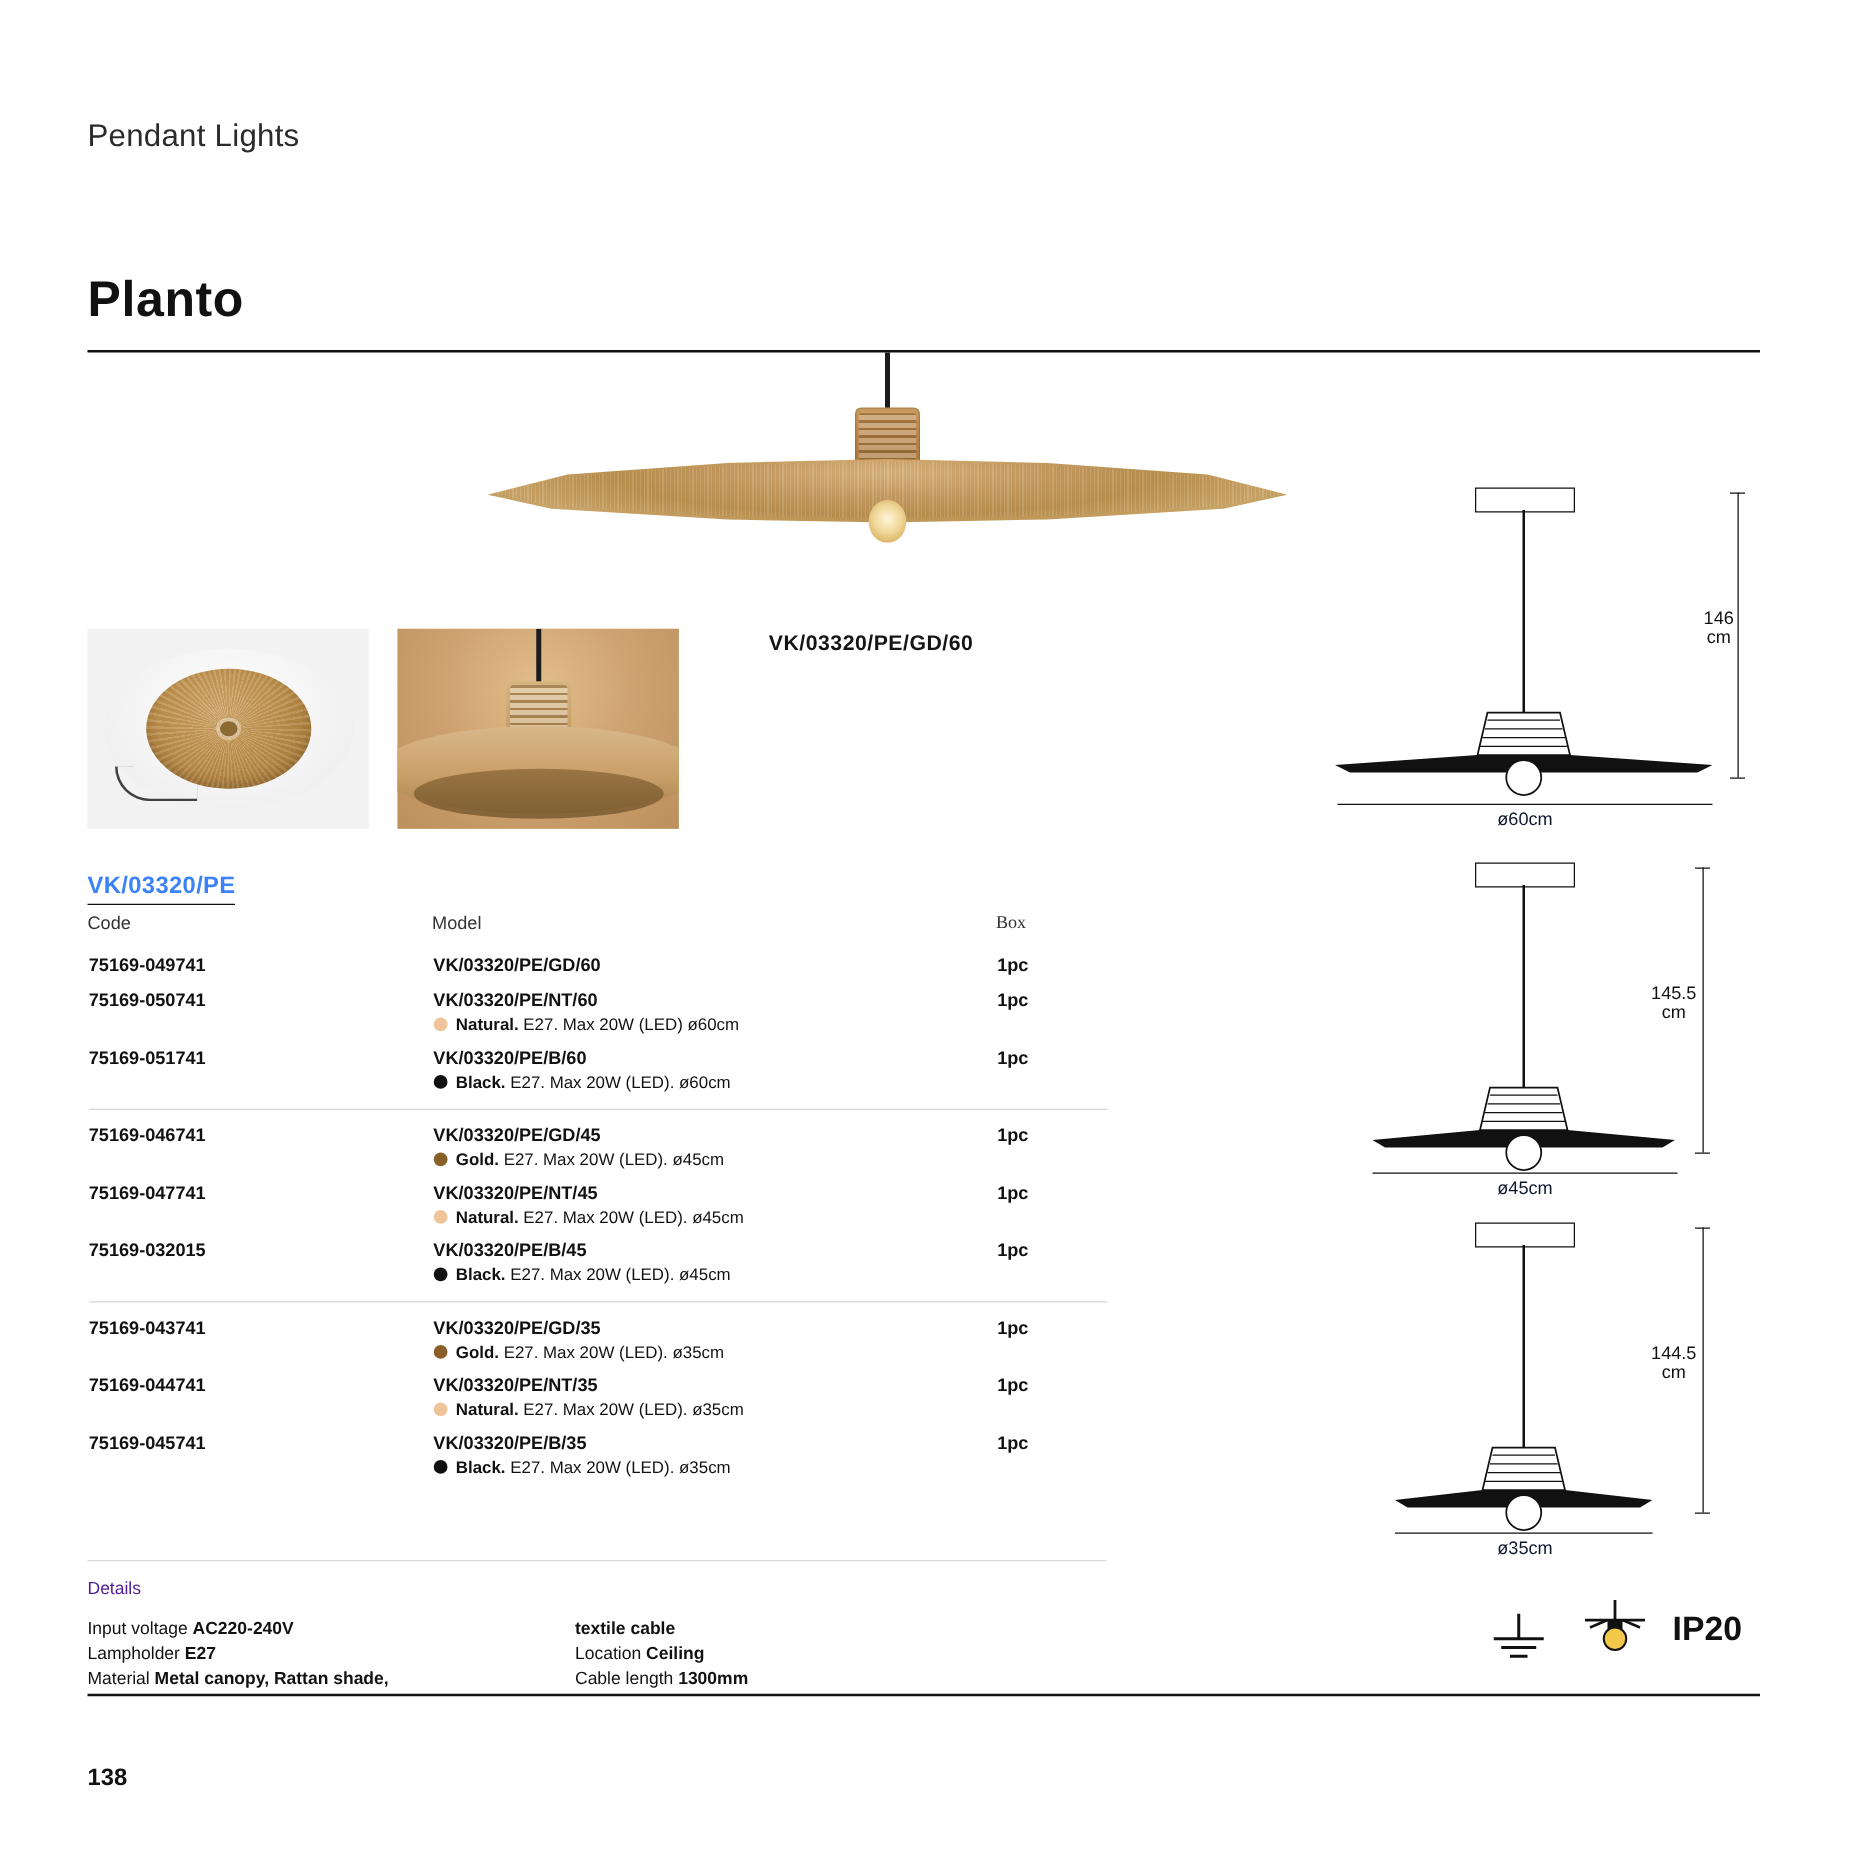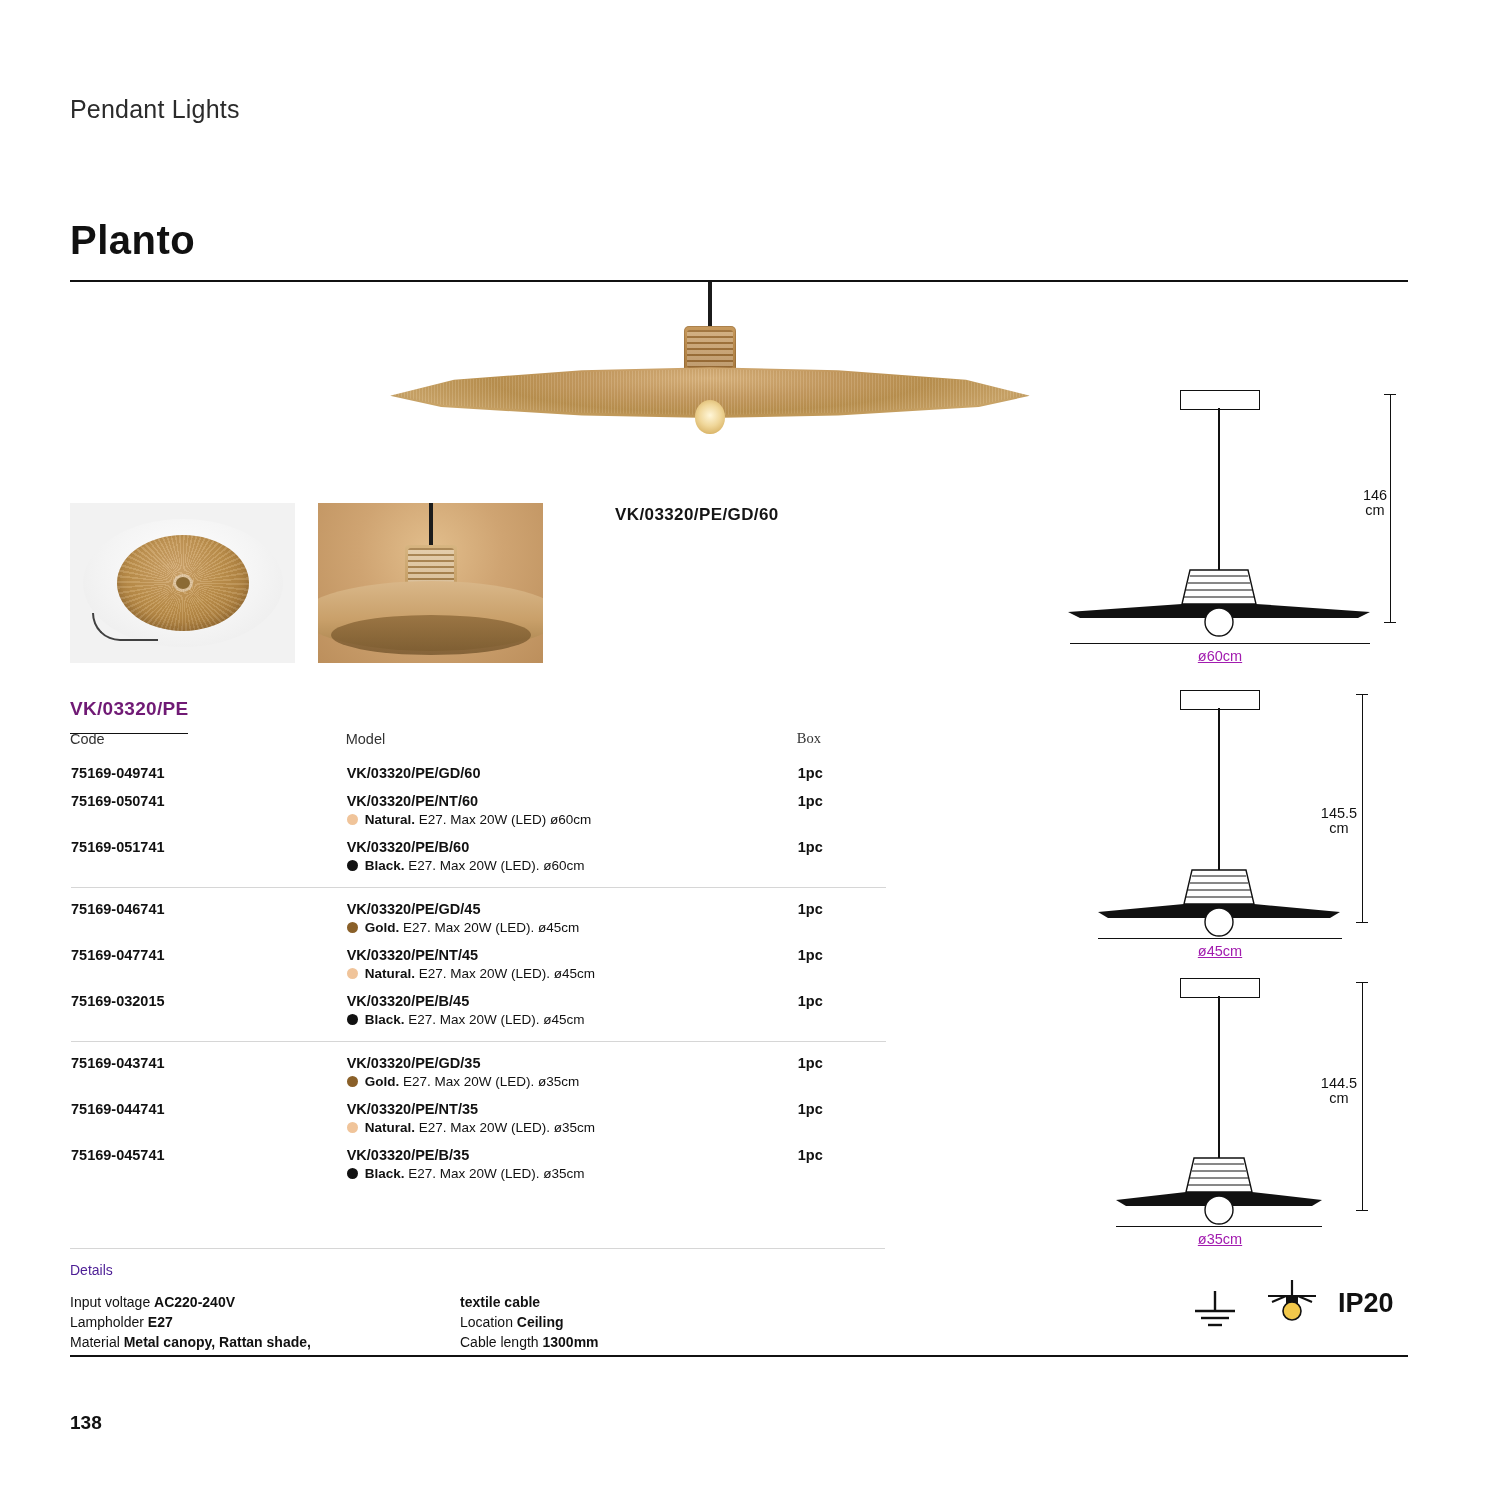--- a/index.html
+++ b/index.html
@@ -121,26 +121,26 @@
   }
 
   
   .tech{position:absolute;}
   .tech .ceil{position:absolute;height:18px;border:1.6px solid #111;background:#fff;}
   .tech .rod{position:absolute;width:2px;background:#111;}
   .dimlabel{position:absolute;font-size:14.5px;color:#111;text-align:center;line-height:1.05;}
   .vline{position:absolute;width:1px;background:#111;}
   .hline{position:absolute;height:1px;background:#111;}
   .tick{position:absolute;height:1px;background:#111;}
-  .diam{position:absolute;font-size:14.5px;color:#a21caf;text-align:center;width:200px;text-decoration:underline;}
+  .diam{position:absolute;font-size:14.5px;color:#0f172a;text-align:center;width:200px;}
 
   
   .series-code{
-    position:absolute;left:70px;top:698px;font-size:19px;font-weight:700;color:#701a75;letter-spacing:.3px;
-    border-bottom:1.6px solid #111;padding-bottom:13px;
+    position:absolute;left:70px;top:698px;font-size:19px;font-weight:700;color:#3b82f6;letter-spacing:.3px;
+    border-bottom:1.6px solid #111;padding-bottom:3px;
   }
   table.specs{
     position:absolute;left:70px;top:730px;width:815px;border-collapse:collapse;
   }
   table.specs th{
     text-align:left;font-size:14.5px;font-weight:400;color:#333;padding:0 0 6px 0;
   }
   .col-code{width:275px;}
   .col-model{width:450px;}
   .col-box{width:90px;font-family:Liberation Serif, serif;}
@@ -391,21 +391,21 @@
       <line x1="146" y1="37" x2="212" y2="37" stroke="#111" stroke-width="1"></line>
       <polygon points="144,44 214,44 300,52 58,52" fill="#111"></polygon>
       <polygon points="58,52 300,52 290,58 68,58" fill="#111"></polygon>
       <circle cx="179" cy="62" r="14" fill="#fff" stroke="#111" stroke-width="1.4"></circle>
     </svg>
     <div class="hline" style="left:58px;top:248px;width:244px;"></div>
     <div class="diam" style="left:80px;top:253px;">ø45cm</div>
     <div class="vline" style="left:322px;top:4px;height:228px;"></div>
     <div class="tick" style="left:316px;top:4px;width:12px;"></div>
     <div class="tick" style="left:316px;top:232px;width:12px;"></div>
-    <div class="dimlabel" style="left:278px;top:116px;width:42px;">
+    <div class="dimlabel" style="left:278px;top:98px;width:42px;">
       <div>145.5</div>
       <div>cm</div>
     </div>
   </div>
 
   <div class="tech" style="left:1040px;top:978px;width:370px;height:275px;">
     <div class="ceil" style="left:140px;top:0;width:78px;"></div>
     <div class="rod" style="left:178px;top:18px;height:178px;"></div>
     <svg width="370" height="90" style="position:absolute;left:0;top:170px;">
       <polygon points="154,10 204,10 212,44 146,44" fill="#ffffff" stroke="#111" stroke-width="1.4"></polygon>

